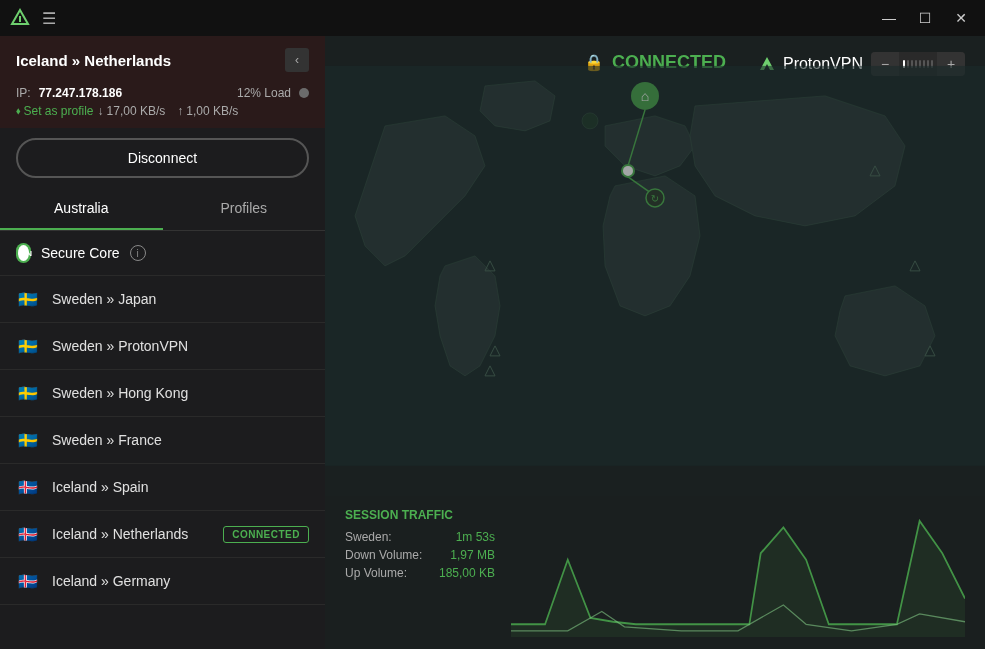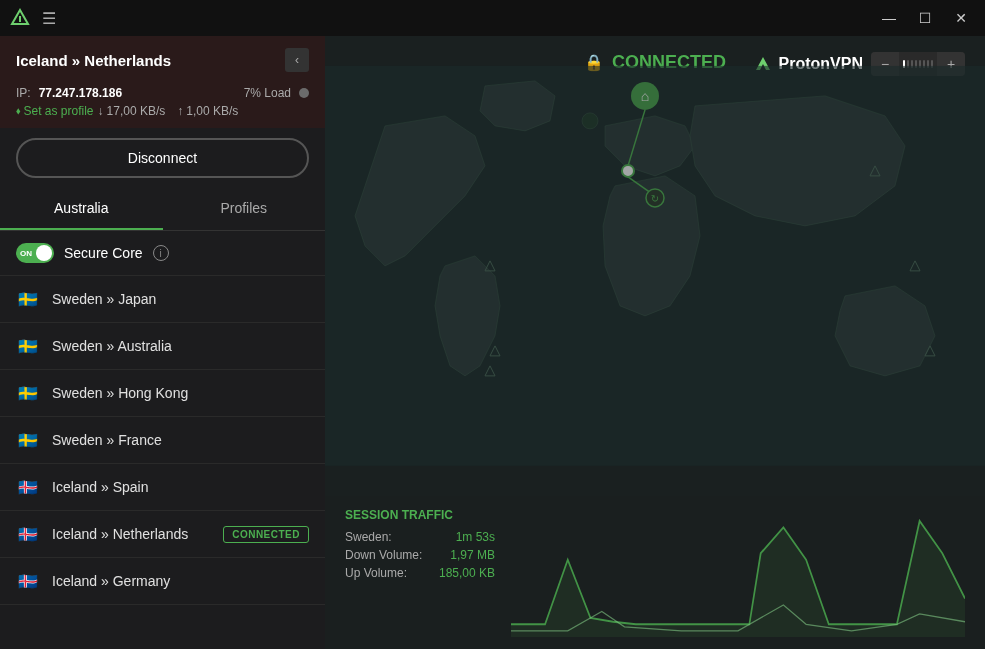--- a/index.html
+++ b/index.html
@@ -196,21 +196,21 @@
     .list-area::-webkit-scrollbar-thumb { background: #444; border-radius: 2px; }
 
     .secure-core-row {
       display: flex;
       align-items: center;
       gap: 10px;
       padding: 12px 16px;
       border-bottom: 1px solid #2a2a2a;
     }
     .toggle {
-      width: 38px;
+      width: 15px;
       height: 20px;
       background: #4caf50;
       border-radius: 10px;
       display: flex;
       align-items: center;
       padding: 2px;
       cursor: pointer;
       position: relative;
     }
     .toggle-label {
@@ -309,21 +309,21 @@
       right: 20px;
       display: flex;
       align-items: center;
       gap: 8px;
     }
     .proton-logo {
       display: flex;
       align-items: center;
       gap: 6px;
       font-size: 16px;
-      font-weight: 700;
+      font-weight: 400;
       color: #fff;
     }
     .zoom-controls {
       display: flex;
       align-items: center;
       background: #2a2a2a;
       border-radius: 4px;
       overflow: hidden;
     }
     .zoom-btn {
@@ -429,21 +429,21 @@
   <div class="left-panel">
 
     <div class="conn-info">
       <div class="conn-header">
         <span class="conn-title">Iceland » Netherlands</span>
         <button class="collapse-btn">‹</button>
       </div>
       <div class="conn-ip-row">
         <span>IP:</span>
         <span class="ip-val">77.247.178.186</span>
-        <span style="margin-left:auto;">7% Load</span>
+        <span style="margin-left:auto;">12% Load</span>
         <span class="load-dot"></span>
       </div>
       <div class="conn-profile-row">
         <span class="set-profile">Set as profile</span>
         <div class="speed-info">
           <div class="speed-item">
             <span class="arrow-down">↓</span>
             <span>17,00 KB/s</span>
           </div>
           <div class="speed-item">
@@ -470,21 +470,21 @@
       <div class="info-icon">i</div>
     </div>
 
     <div class="list-area">
     <div class="vpn-item">
           <div class="flag">🇸🇪</div>
           <span class="vpn-label">Sweden » Japan</span>
         </div>
         <div class="vpn-item">
           <div class="flag">🇸🇪</div>
-          <span class="vpn-label">Sweden » Australia</span>
+          <span class="vpn-label">Sweden » ProtonVPN</span>
         </div>
         <div class="vpn-item">
           <div class="flag">🇸🇪</div>
           <span class="vpn-label">Sweden » Hong Kong</span>
         </div>
         <div class="vpn-item">
           <div class="flag">🇸🇪</div>
           <span class="vpn-label">Sweden » France</span>
         </div>
         <div class="vpn-item">

